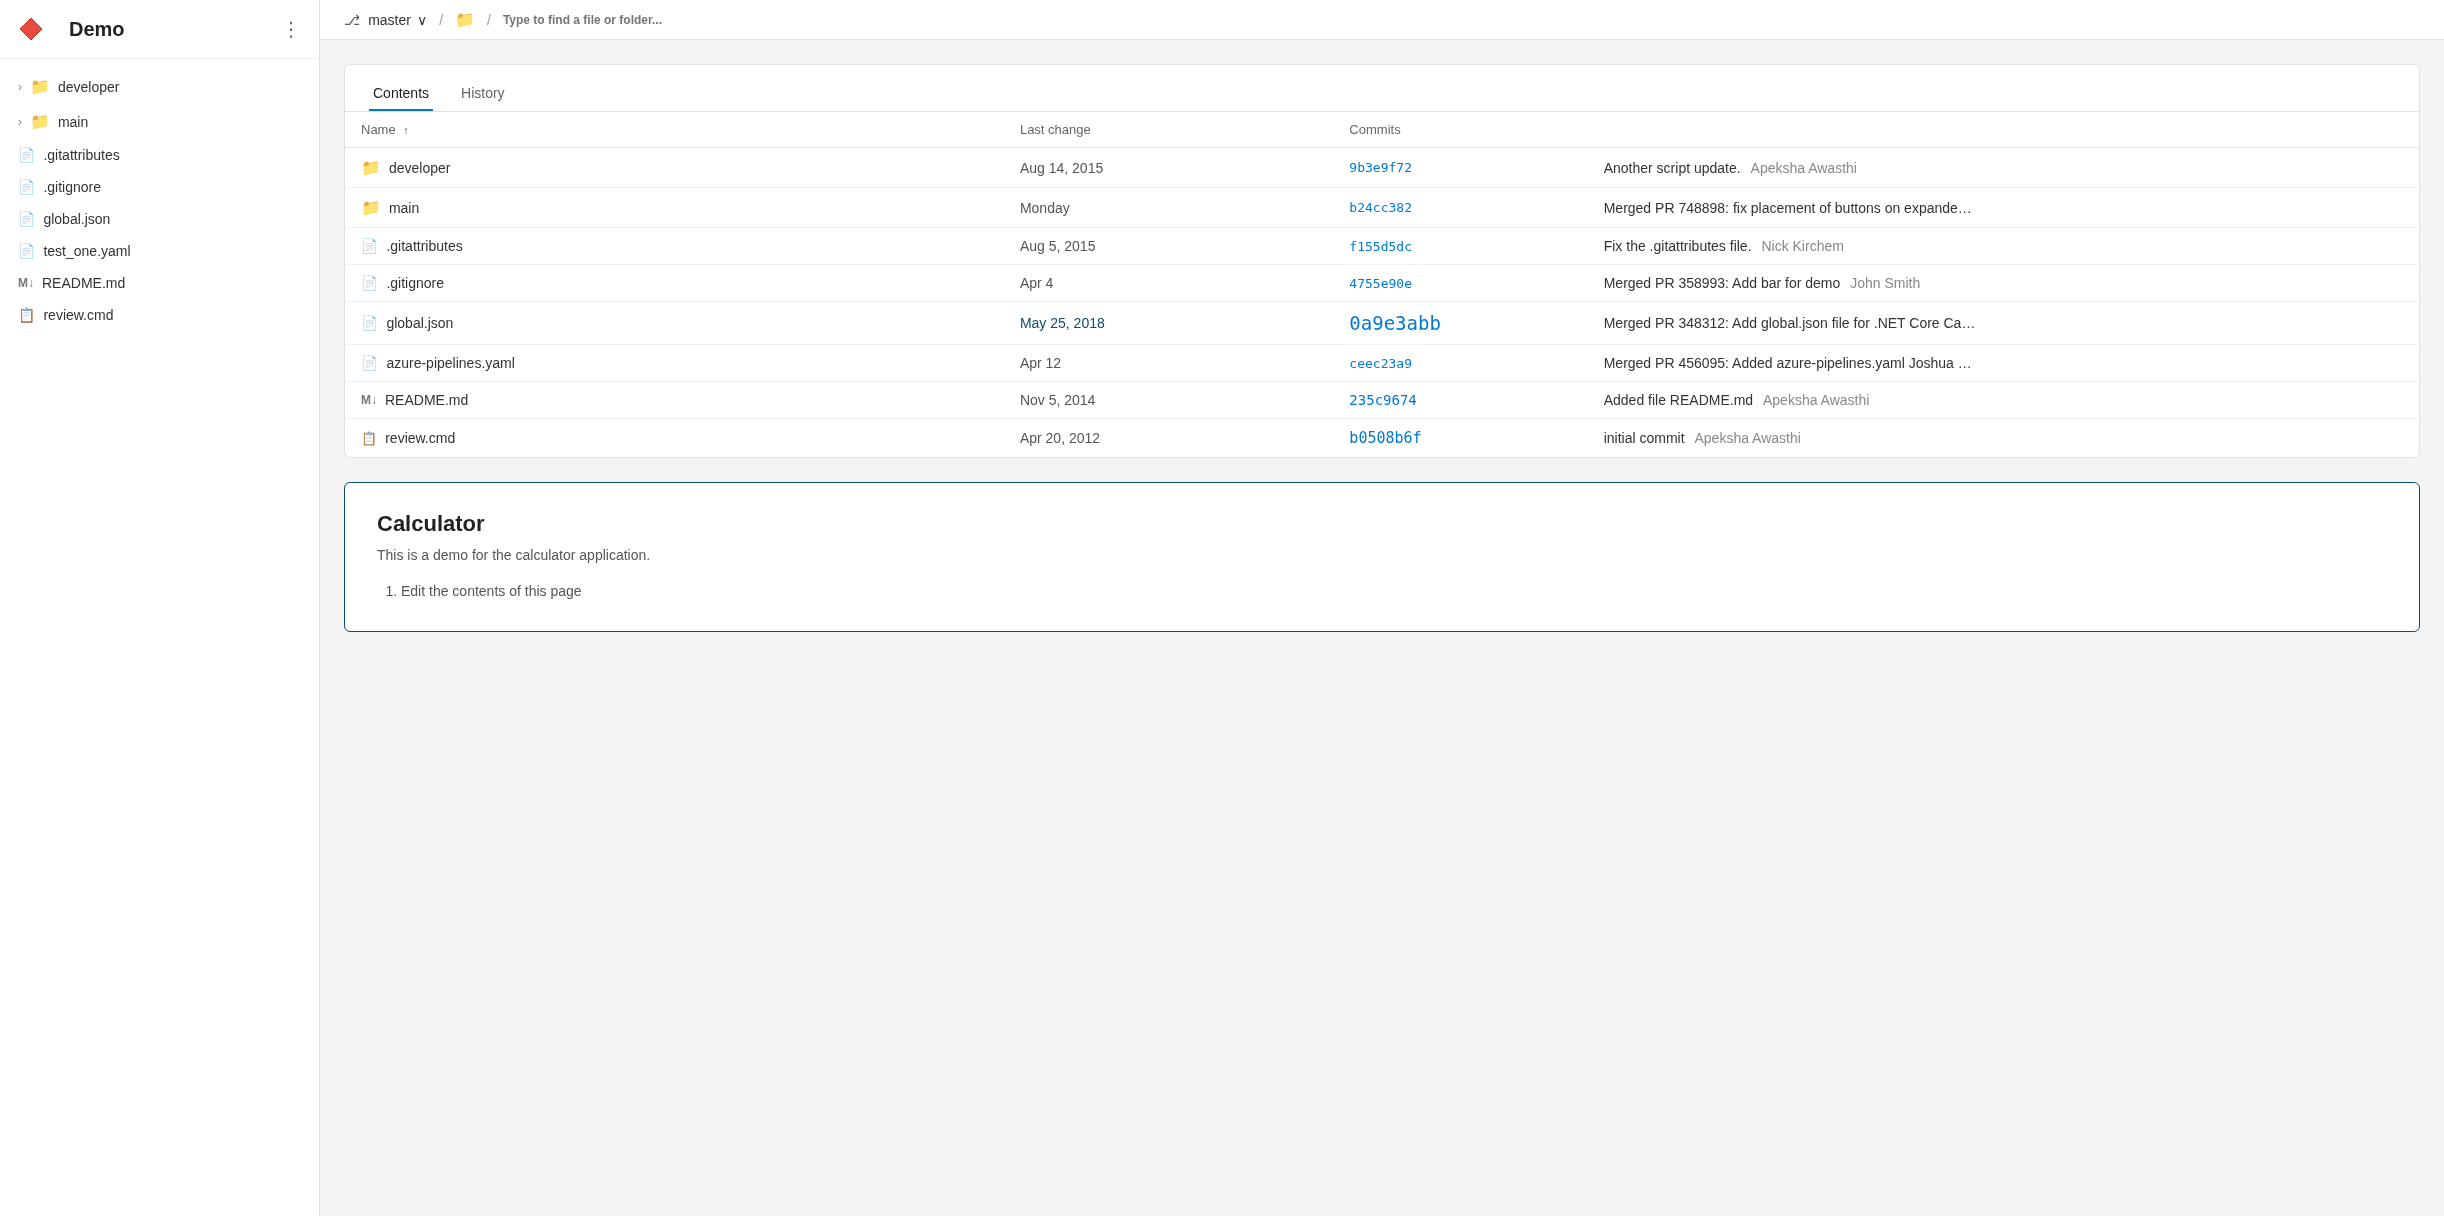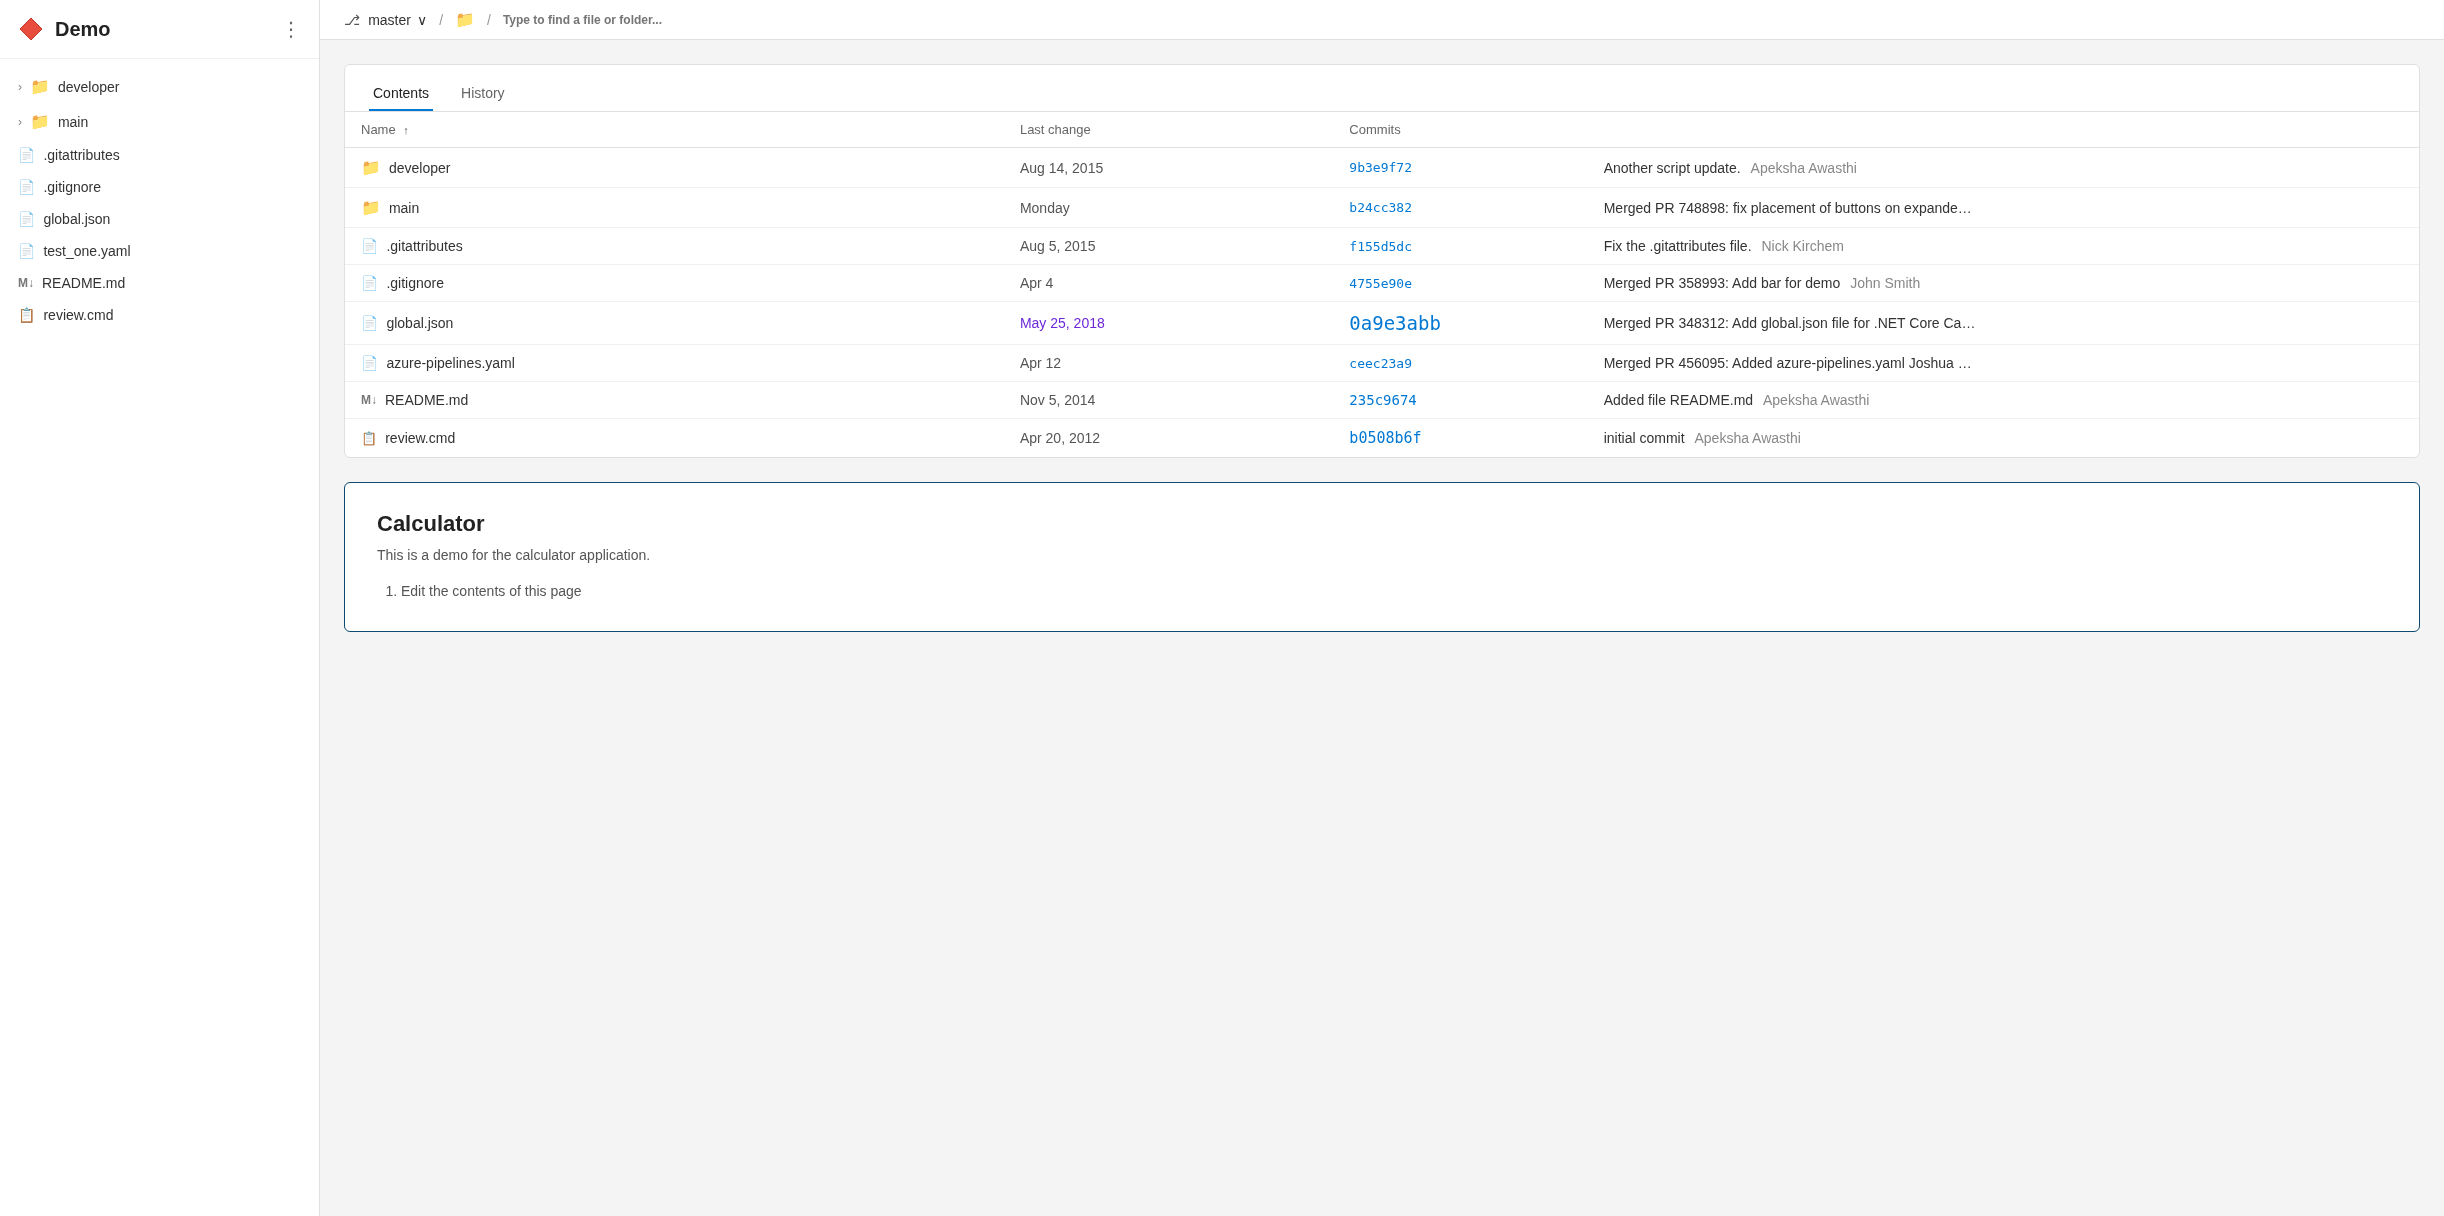--- a/index.html
+++ b/index.html
@@ -1,21 +1,21 @@
 <!DOCTYPE html>
 <html><head>
   <meta charset="utf-8">
   <style>
     * { box-sizing: border-box; margin: 0; padding: 0; }
     body { font-family: -apple-system, BlinkMacSystemFont, 'Segoe UI', sans-serif; background: #f4f4f4; display: flex; height: 100vh; overflow: hidden; font-size: 14px; color: #333; }
 
     
     .sidebar { width: 320px; background: #fff; border-right: 1px solid #e0e0e0; display: flex; flex-direction: column; overflow-y: auto; flex-shrink: 0; }
     .sidebar-header { display: flex; align-items: center; justify-content: space-between; padding: 16px 18px; border-bottom: 1px solid #f0f0f0; }
-    .sidebar-logo { display: flex; align-items: center; gap: 11px; font-size: 20px; font-weight: 600; color: #222; }
+    .sidebar-logo { display: flex; align-items: center; gap: 25px; font-size: 20px; font-weight: 600; color: #222; }
     .logo-diamond { width: 26px; height: 26px; }
     .sidebar-menu-icon { font-size: 20px; color: #666; cursor: pointer; }
     .sidebar-nav { padding: 10px 0; }
     .sidebar-folder { display: flex; align-items: center; gap: 8px; padding: 8px 18px; cursor: pointer; color: #333; font-size: 14px; }
     .chevron-icon { color: #888; font-size: 12px; }
     .folder-icon { color: #d4a843; font-size: 16px; }
     .sidebar-file { display: flex; align-items: center; gap: 8px; padding: 8px 18px; cursor: pointer; color: #333; font-size: 14px; }
     .file-icon { color: #888; font-size: 14px; }
 
     
@@ -208,21 +208,21 @@
       <span style="color:#888;margin-left:6px;">John Smith</span>
     </td>
   </tr>
             <tr>
     <td>
       <div style="display:flex;align-items:center;gap:8px;">
         <span style="color:#777;font-size:14px;">📄</span>
         <span>global.json</span>
       </div>
     </td>
-    <td style="color:#6d28d9;">May 25, 2018</td>
+    <td style="color:#0c4a6e;">May 25, 2018</td>
     <td style="color:#0078d4;font-family:monospace;font-size:19px;">0a9e3abb</td>
     <td>
       <span style="color:#333;">Merged PR 348312: Add global.json file for .NET Core  Ca…</span>
       
     </td>
   </tr>
             <tr>
     <td>
       <div style="display:flex;align-items:center;gap:8px;">
         <span style="color:#777;font-size:14px;">📄</span>

